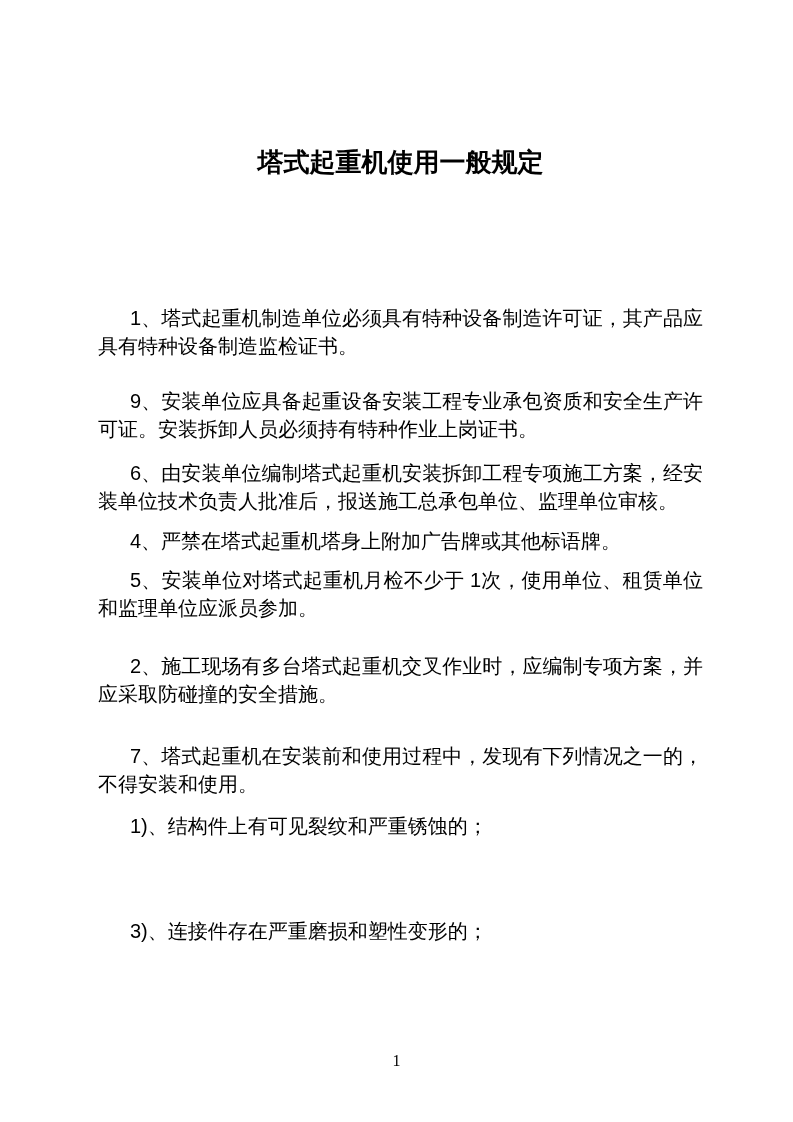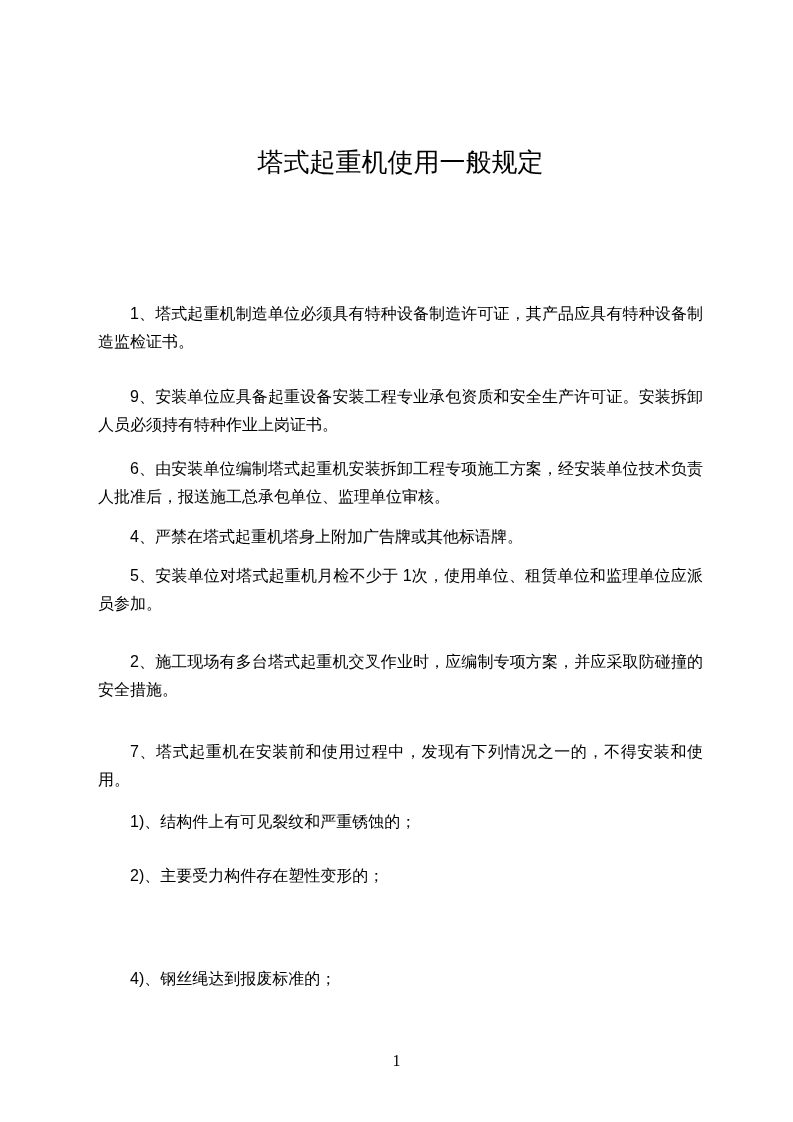--- a/index.html
+++ b/index.html
@@ -17,29 +17,29 @@
     overflow: hidden;
   }
   .doc-title {
     position: absolute;
     left: 98px;
     right: 90px;
     top: 138px;
     text-align: center;
     font-size: 26px;
     line-height: 32px;
-    font-weight: 400;
+    font-weight: 700;
     white-space: nowrap;
     margin-top: 8px;
   }
   .para {
     position: absolute;
     left: 98px;
     right: 90px;
-    font-size: 16px;
+    font-size: 20px;
     line-height: 28px;
     text-align: justify;
     text-indent: 32px;
     letter-spacing: 0;
   }
   .page-number {
     position: absolute;
     left: 0;
     right: 0;
     top: 1050px;
@@ -65,20 +65,19 @@
   <p class="para" style="top:507px">4、严禁在塔式起重机塔身上附加广告牌或其他标语牌。</p>
 
   <p class="para" style="top:546px">5、安装单位对塔式起重机月检不少于 1次，使用单位、租赁单位和监理单位应派员参加。</p>
 
   <p class="para" style="top:632px">2、施工现场有多台塔式起重机交叉作业时，应编制专项方案，并应采取防碰撞的安全措施。</p>
 
   <p class="para" style="top:722px">7、塔式起重机在安装前和使用过程中，发现有下列情况之一的，不得安装和使用。</p>
 
   <p class="para" style="top:792px">1)、结构件上有可见裂纹和严重锈蚀的；</p>
 
-  <p class="para" style="top:846px">2)、主要受力构件存在塑性变形的；</p>
 
+  <p class="para" style="top:897px">3)、连接件存在严重磨损和塑性变形的；</p>
 
-  <p class="para" style="top:949px">4)、钢丝绳达到报废标准的；</p>
 
   <div class="page-number">1</div>
 
 </div>
 
 </body></html>

